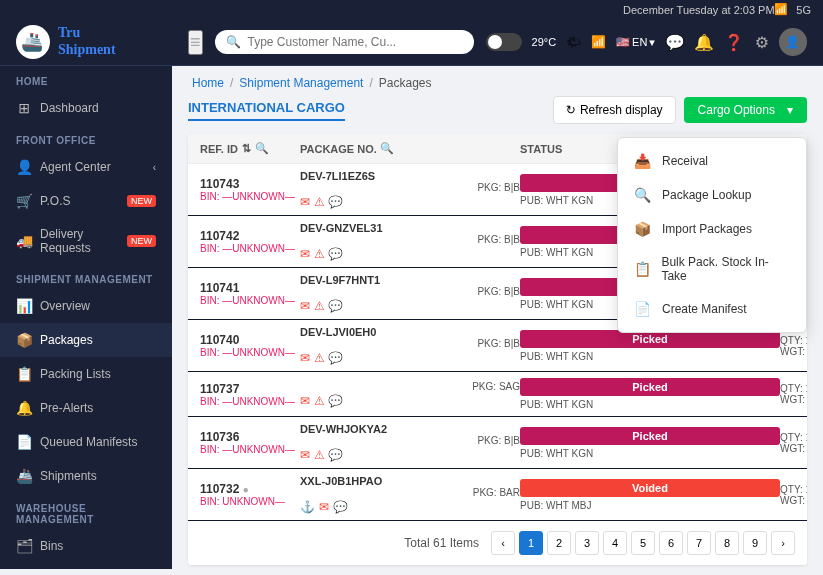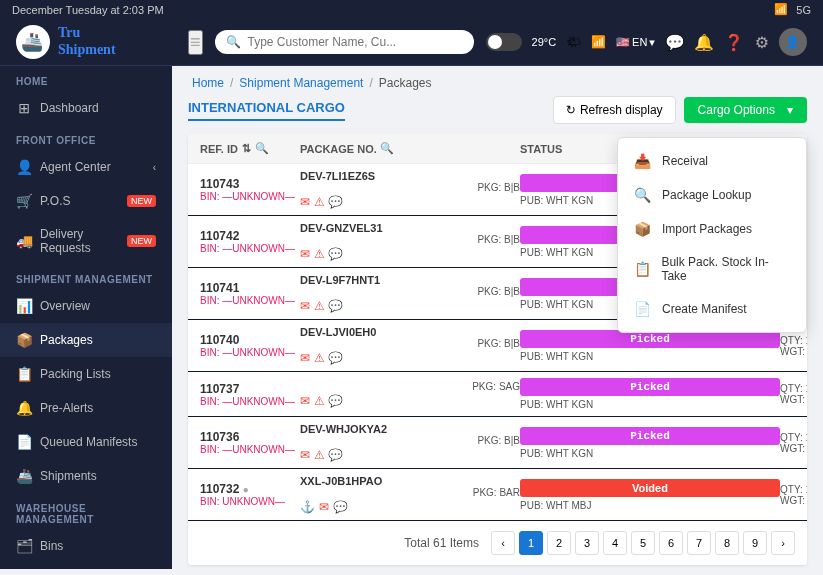--- a/index.html
+++ b/index.html
@@ -7,21 +7,21 @@
 
     
     .topbar {
       background: #1a2035;
       color: #ccc;
       font-size: 11px;
       padding: 3px 12px;
       display: flex;
       align-items: center;
     }
-    .topbar-time { flex: 1; }
+    .topbar-time { flex: 1; text-align: right; }
     .topbar-icons { display: flex; gap: 8px; align-items: center; }
 
     
     .header {
       background: #1a2035;
       display: flex;
       align-items: center;
       padding: 6px 16px;
       gap: 12px;
       border-bottom: 1px solid #2d3555;
@@ -126,21 +126,21 @@
     .pkg-info { font-size: 10px; color: #555; text-align: right; }
     .pkg-icons { display: flex; gap: 4px; margin-top: 2px; }
     .pkg-icon { font-size: 12px; color: #f44336; }
     .pkg-icon.blue { color: #2196f3; }
     .pkg-icon.teal { color: #009688; }
     .status-badge {
       display: inline-block; padding: 3px 10px; border-radius: 3px;
       font-size: 11px; font-weight: bold; color: #fff; width: 100%;
       text-align: center; margin-bottom: 3px;
     }
-    .status-picked { background: #d946ef; font-family: Liberation Mono, monospace; }
+    .status-picked { background: #be185d; }
     .status-voided { background: #f44336; }
     .pub-info { font-size: 10px; color: #555; }
     .qty-info { font-size: 10px; color: #555; }
 
     
     .pagination {
       display: flex; justify-content: flex-end; align-items: center;
       padding: 10px 12px; font-size: 12px; gap: 4px; background: #fff;
     }
     .page-btn {

